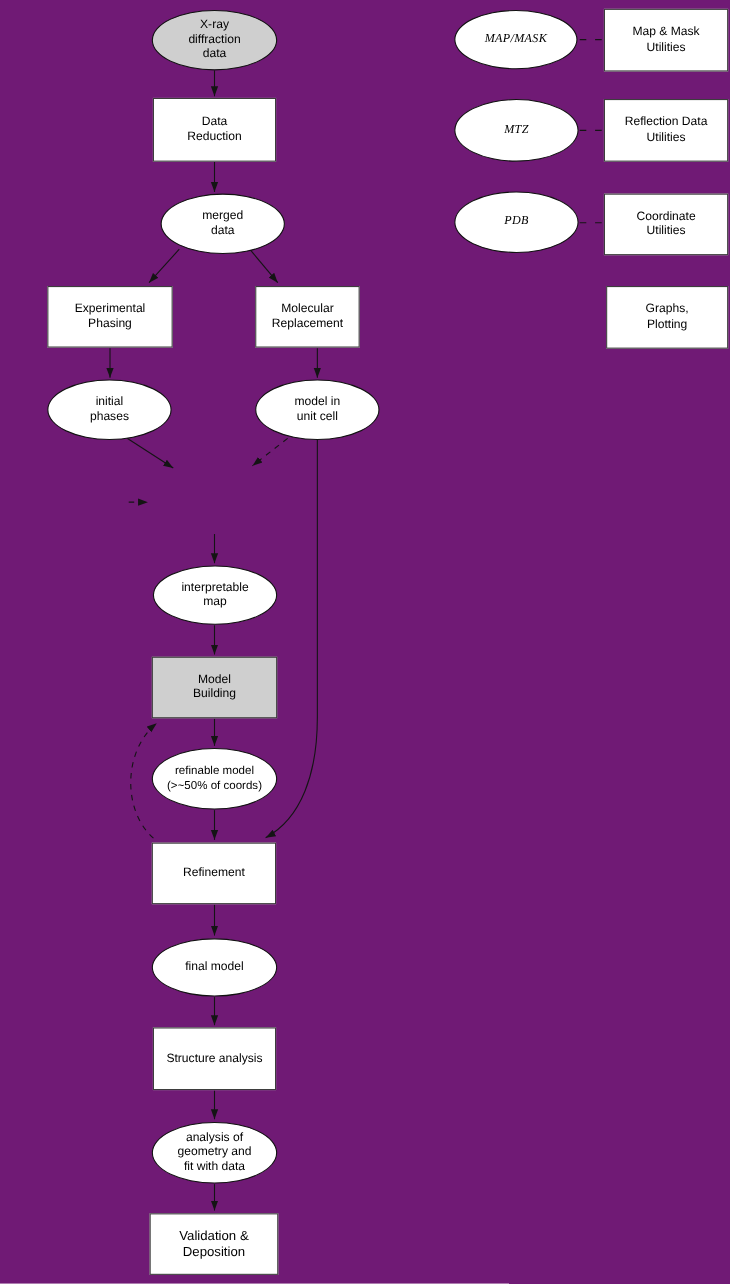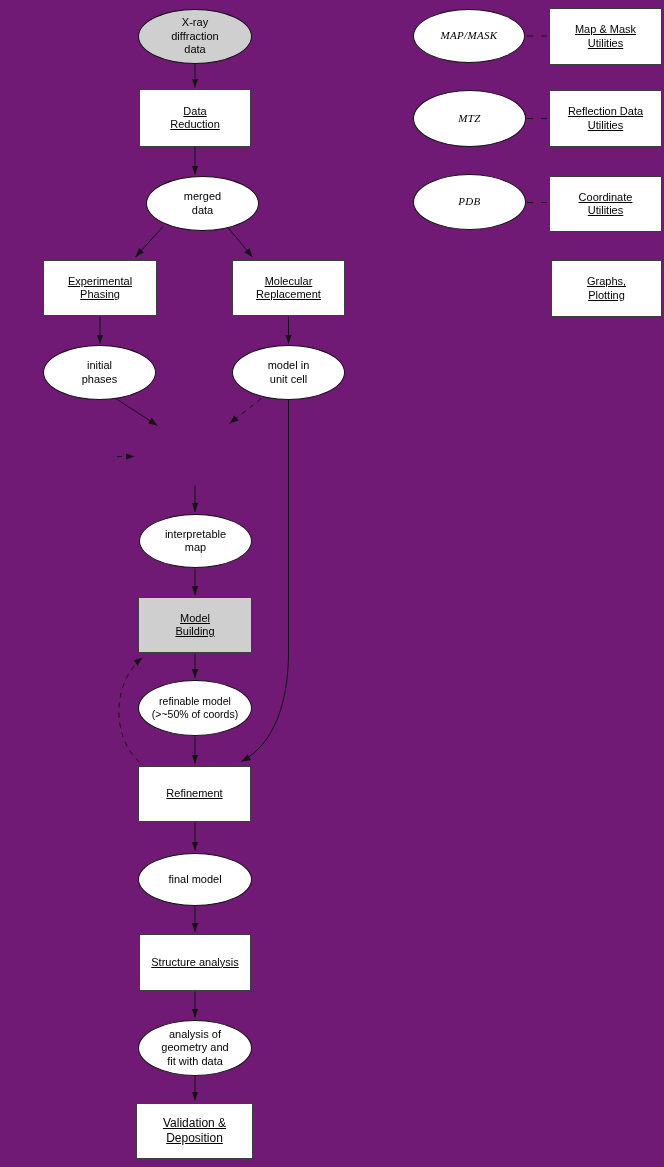--- a/index.html
+++ b/index.html
@@ -24,21 +24,20 @@
     justify-content: center;
     text-align: center;
     white-space: pre-line;
     font-size: 11px;
     line-height: 1.22;
     color: #000000;
   }
   .rect {
     background: #ffffff;
     border: 1.5px solid #3d3d3d;
-    text-decoration: underline;
   }
   .ellipse {
     background: #ffffff;
     border: 1.2px solid #111111;
     border-radius: 50%;
   }
   .gray { background: #cfcfcf; }
   .serif {
     font-family: "Liberation Serif", serif;
     font-style: italic;
@@ -90,21 +89,21 @@
 
   <div class="node rect" style="left:139px;top:89px;width:112px;height:58px">Data
 Reduction</div>
 
   <div class="node ellipse" style="left:146px;top:176px;width:113px;height:55px">merged
 data</div>
 
   <div class="node rect" style="left:43px;top:260px;width:114px;height:56px">Experimental
 Phasing</div>
 
-  <div class="node rect" style="left:232px;top:260px;width:113px;height:56px">Molecular
+  <div class="node rect" style="left:232px;top:260px;width:95px;height:56px">Molecular
 Replacement</div>
 
   <div class="node ellipse" style="left:43px;top:345px;width:113px;height:55px">initial
 phases</div>
 
   <div class="node ellipse" style="left:232px;top:345px;width:113px;height:55px">model in
 unit cell</div>
 
 
 

